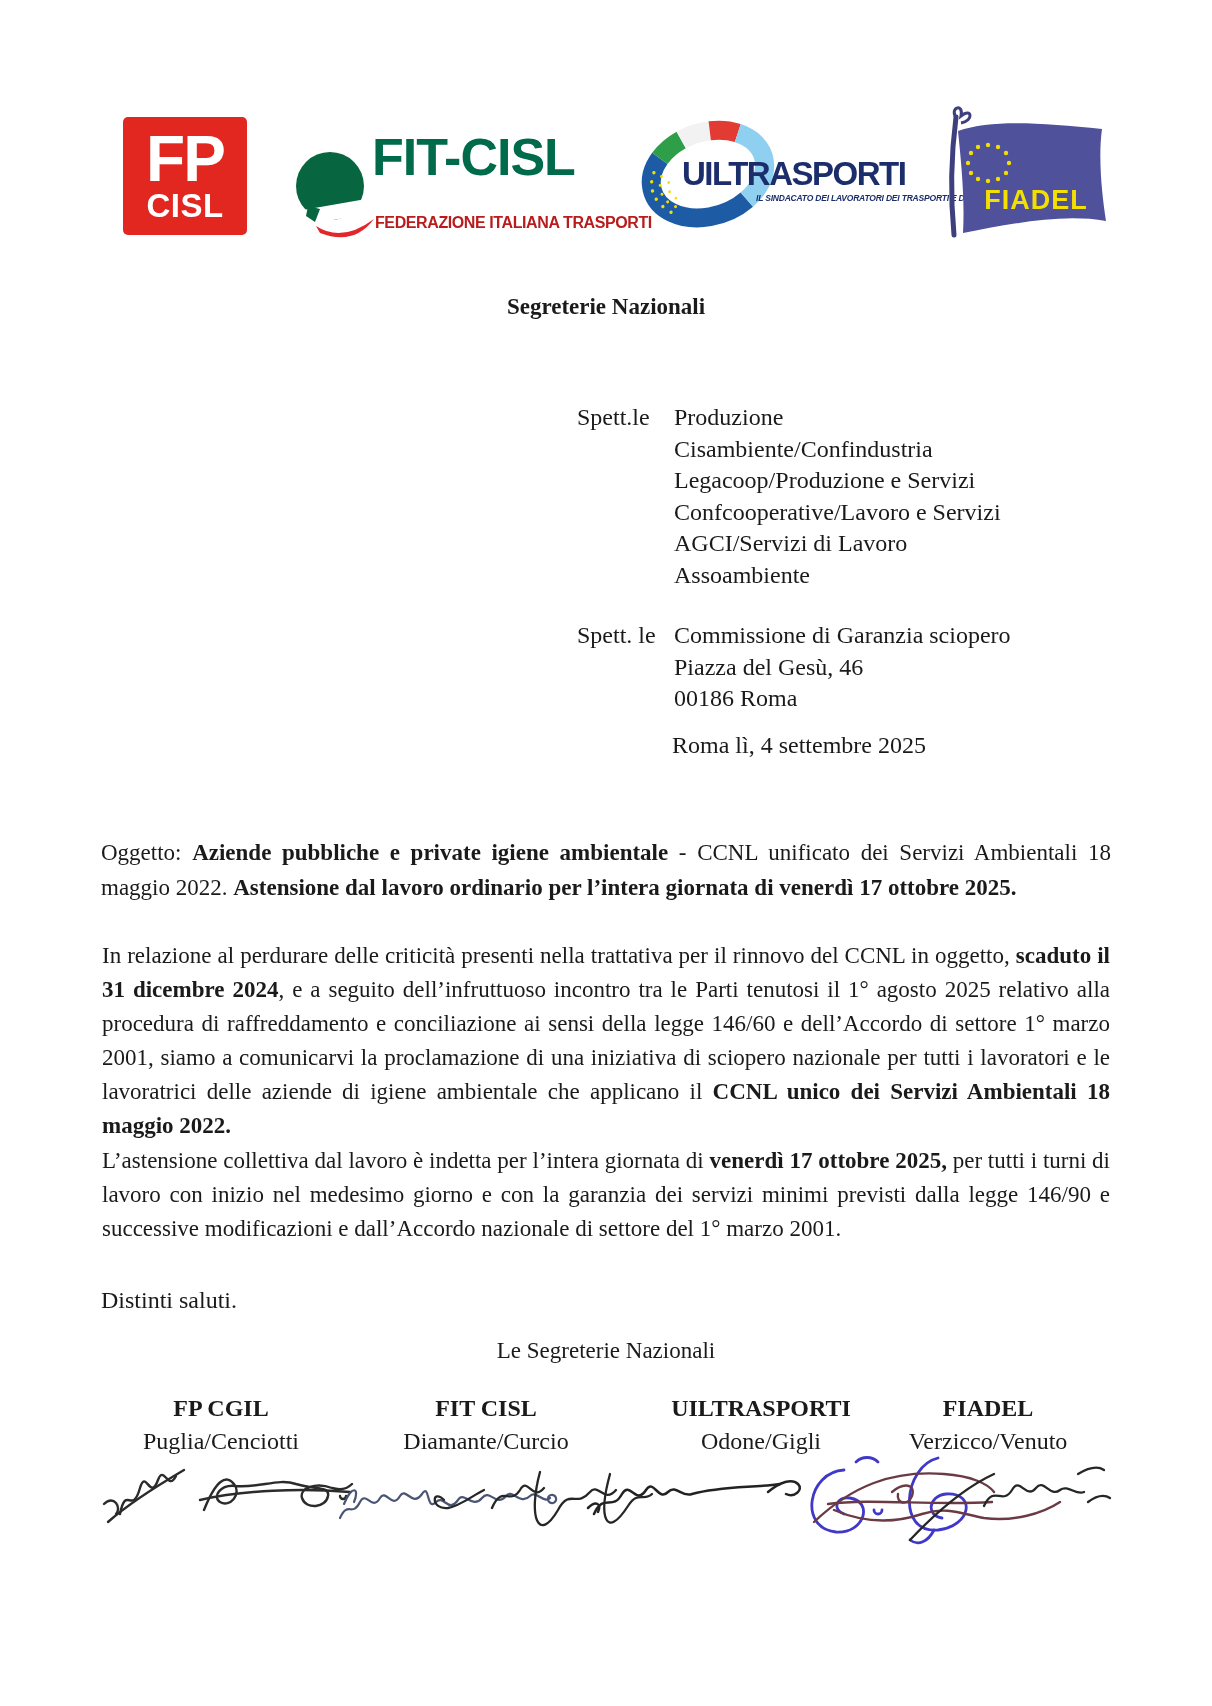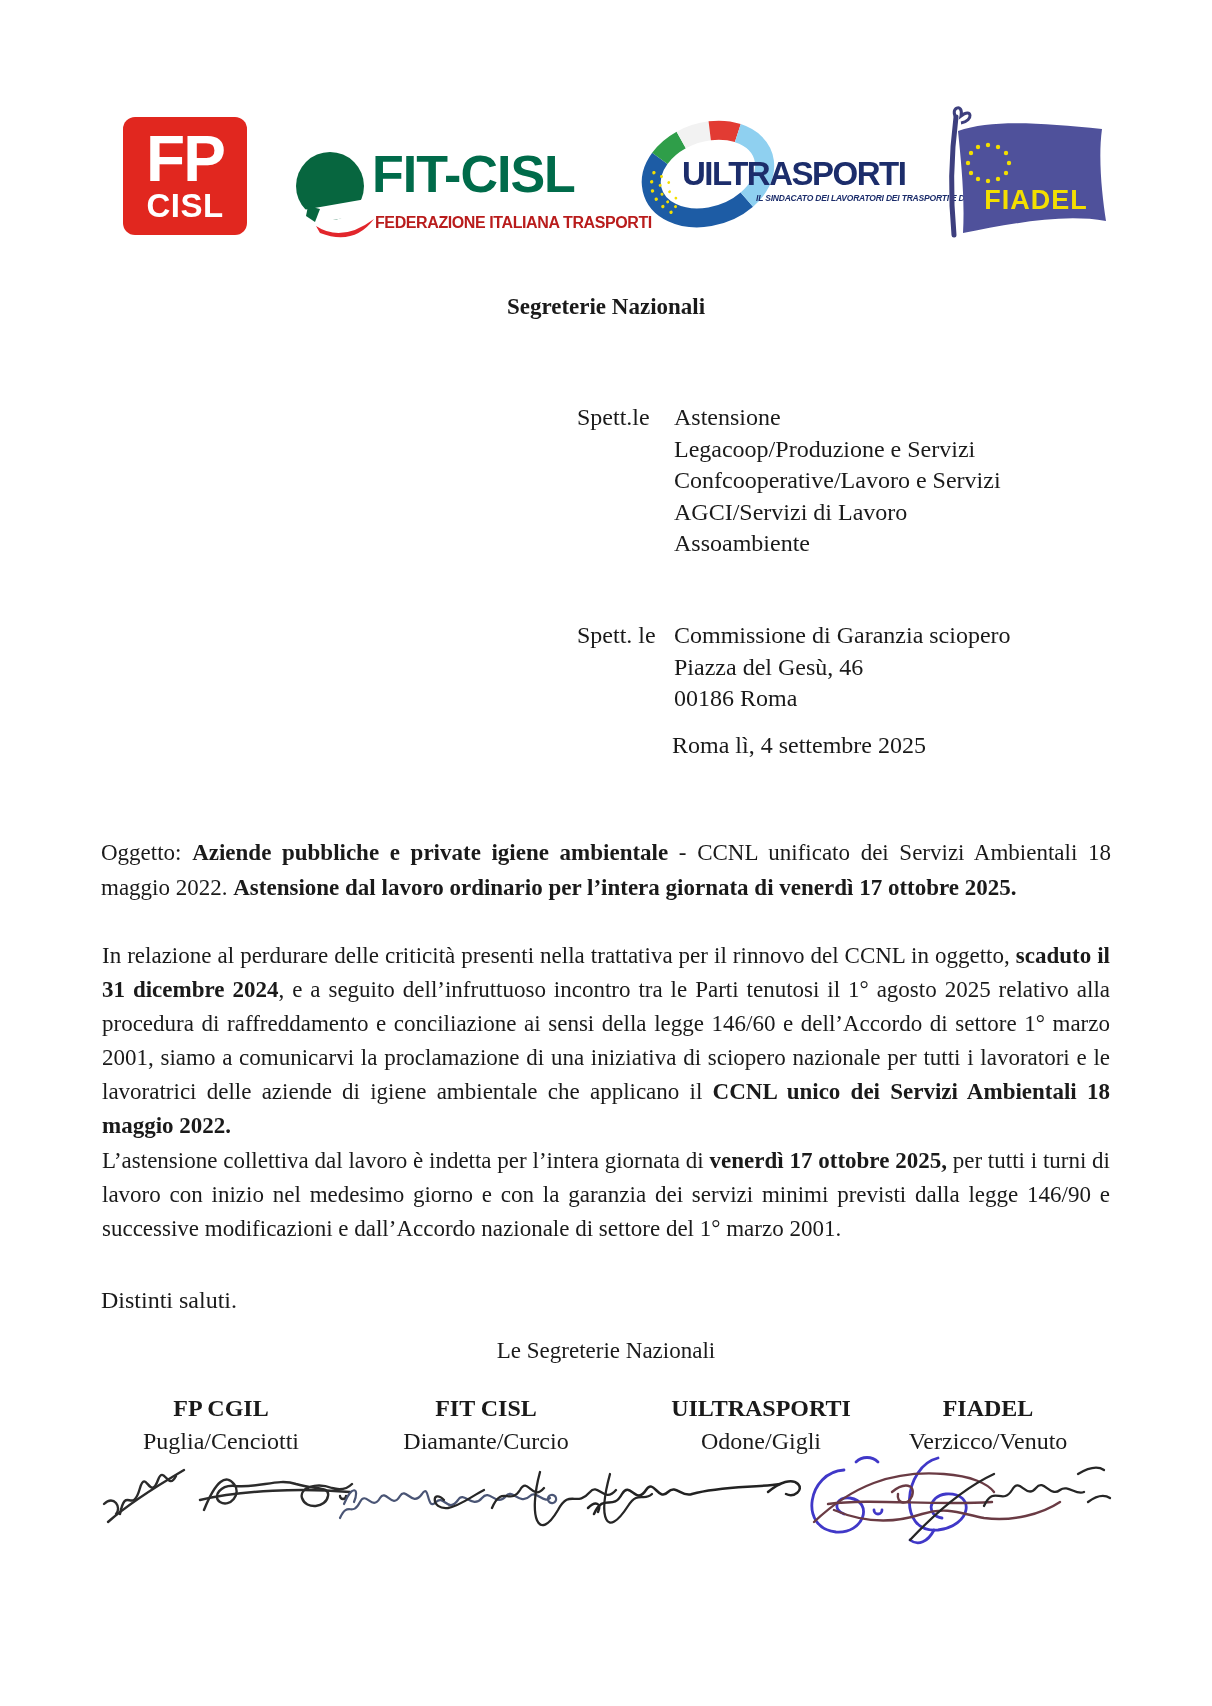--- a/index.html
+++ b/index.html
@@ -1,27 +1,27 @@
 <!DOCTYPE html>
 <html><head>
 <meta charset="utf-8">
 <style>
   html,body{margin:0;padding:0;background:#ffffff;}
   .page{position:relative;width:1212px;height:1706px;background:#ffffff;overflow:hidden;
         font-family:"Liberation Serif","DejaVu Serif",serif;color:#1a1a1a;}
   .abs{position:absolute;}
 
   
-  .fpcgil{left:123px;top:117px;width:124px;height:118px;background:#e1271f;border-radius:12px;
+  .fpcgil{left:123px;top:117px;width:124px;height:118px;background:#e1271f;border-radius:5px;
           display:flex;flex-direction:column;align-items:center;justify-content:center;
           font-family:"Liberation Sans",sans-serif;color:#fff;}
   .fpcgil .fp{font-size:64px;font-weight:bold;line-height:.92;letter-spacing:-2px;}
   .fpcgil .cgil{font-size:33px;font-weight:bold;letter-spacing:.5px;line-height:1;}
 
-  .fitname{left:372px;top:148px;font-family:"Liberation Sans",sans-serif;font-weight:bold;
+  .fitname{left:372px;top:131px;font-family:"Liberation Sans",sans-serif;font-weight:bold;
            font-size:52px;letter-spacing:-1px;color:#006b4a;line-height:1;}
   .fittag{left:375px;top:214px;font-family:"Liberation Sans",sans-serif;font-weight:bold;
           font-size:16px;letter-spacing:-.4px;color:#b91c1c;}
 
   .uilname{left:682px;top:157px;font-family:"Liberation Sans",sans-serif;font-weight:bold;
            font-size:33px;letter-spacing:-1.5px;color:#1c2d6b;line-height:1;}
   .uiltag{left:756px;top:193px;font-family:"Liberation Sans",sans-serif;font-weight:bold;
           font-style:italic;font-size:8.5px;letter-spacing:-.2px;color:#1c2d6b;}
 
   
@@ -106,21 +106,22 @@
         <circle cx="48" cy="44" r="2.2"></circle>
     </g>
     <text x="106" y="106" text-anchor="middle" font-size="27" font-weight="bold" letter-spacing="1" fill="#f3df00">FIADEL</text>
   </svg>
 
   <div class="abs title">Segreterie Nazionali</div>
 
   <div class="abs addr addr1">
     <span>Spett.le</span>
     <div>
-      <div>Astensione</div>
+      <div>Produzione</div>
+      <div>Cisambiente/Confindustria</div>
       <div>Legacoop/Produzione e Servizi</div>
       <div>Confcooperative/Lavoro e Servizi</div>
       <div>AGCI/Servizi di Lavoro</div>
       <div>Assoambiente</div>
     </div>
   </div>
 
   <div class="abs addr addr2">
     <span>Spett. le</span>
     <div>

